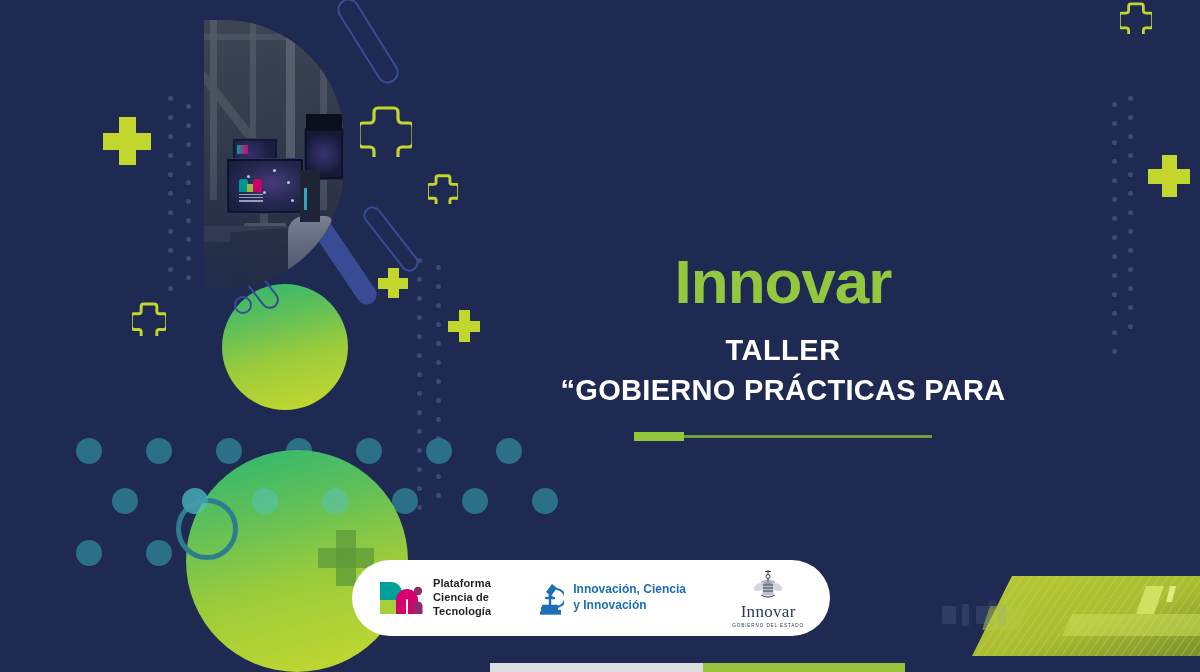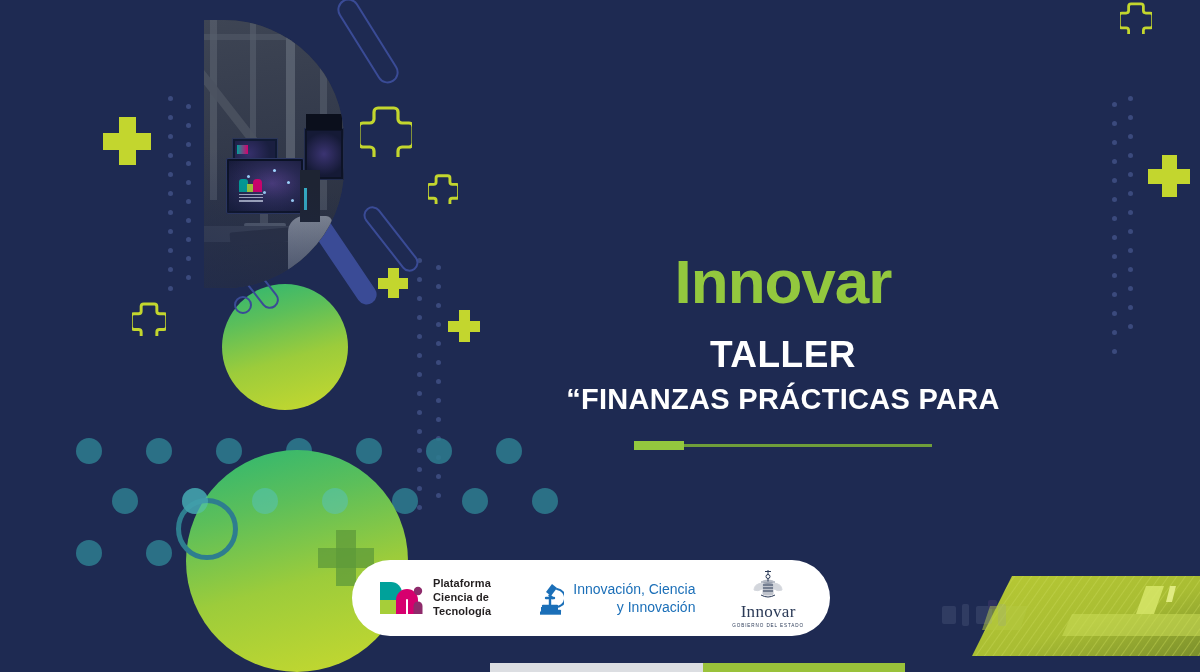--- a/index.html
+++ b/index.html
@@ -83,21 +83,21 @@
   }
   .headline {
     font-size: 62px;
     font-weight: bold;
     color: #93c83e;
     letter-spacing: -1px;
     line-height: 1.05;
   }
   .sub1 {
     margin-top: 20px;
-    font-size: 37px;
+    font-size: 29px;
     font-weight: bold;
     color: #ffffff;
     letter-spacing: .5px;
   }
   .sub2 {
     margin-top: 4px;
     font-size: 29px;
     font-weight: bold;
     color: #ffffff;
     line-height: 1.32;
@@ -133,23 +133,22 @@
     gap: 14px;
   }
   .logo-group { display: flex; align-items: center; gap: 9px; }
   .pai-mark { width: 46px; height: 40px; flex: 0 0 auto; }
   .pai-text {
     font-size: 11px; font-weight: bold; color: #231f20;
     line-height: 1.26; letter-spacing: .1px;
   }
   .mic-mark { width: 26px; height: 34px; flex: 0 0 auto; }
   .ict-text {
-    font-size: 14px; font-weight: normal; color: #1b6fb8;
+    font-size: 12px; font-weight: bold; color: #1b6fb8;
     line-height: 1.3;
-    text-align: right;
   }
   .jal { display: flex; flex-direction: column; align-items: center; }
   .jal-crest { width: 36px; height: 32px; }
   .jal-name {
     font-size: 17px; color: #2b3a57; font-weight: normal;
     letter-spacing: .3px; margin-top: 1px;
     font-family: "Liberation Serif", serif;
   }
   .jal-sub {
     font-size: 4.6px; color: #2b3a57; letter-spacing: .9px;
@@ -394,21 +393,21 @@
       <div class="pf" style="left:100px;top:168px;width:3px;height:22px;background:#39d0e8;opacity:.8;"></div>
 
       <div class="pf" style="inset:0;background:linear-gradient(200deg,rgba(30,42,82,0) 55%, rgba(30,42,82,.55) 100%);"></div>
     </div>
   </div>
 
   <div class="textblock">
     <div class="headline">Innovar</div>
     <div class="sub1">TALLER</div>
     <div class="sub2">
-      <div>“FINANZAS PRÁCTICAS PARA</div>
+      <div>“GOBIERNO PRÁCTICAS PARA</div>
     </div>
     <div class="divider">
       <div class="thick"></div>
       <div class="thin"></div>
     </div>
   </div>
 
   <svg class="ribbon" viewBox="0 0 250 92" preserveAspectRatio="none">
     <defs>
       <linearGradient id="rg" x1="0" y1="0" x2="1" y2="1">

